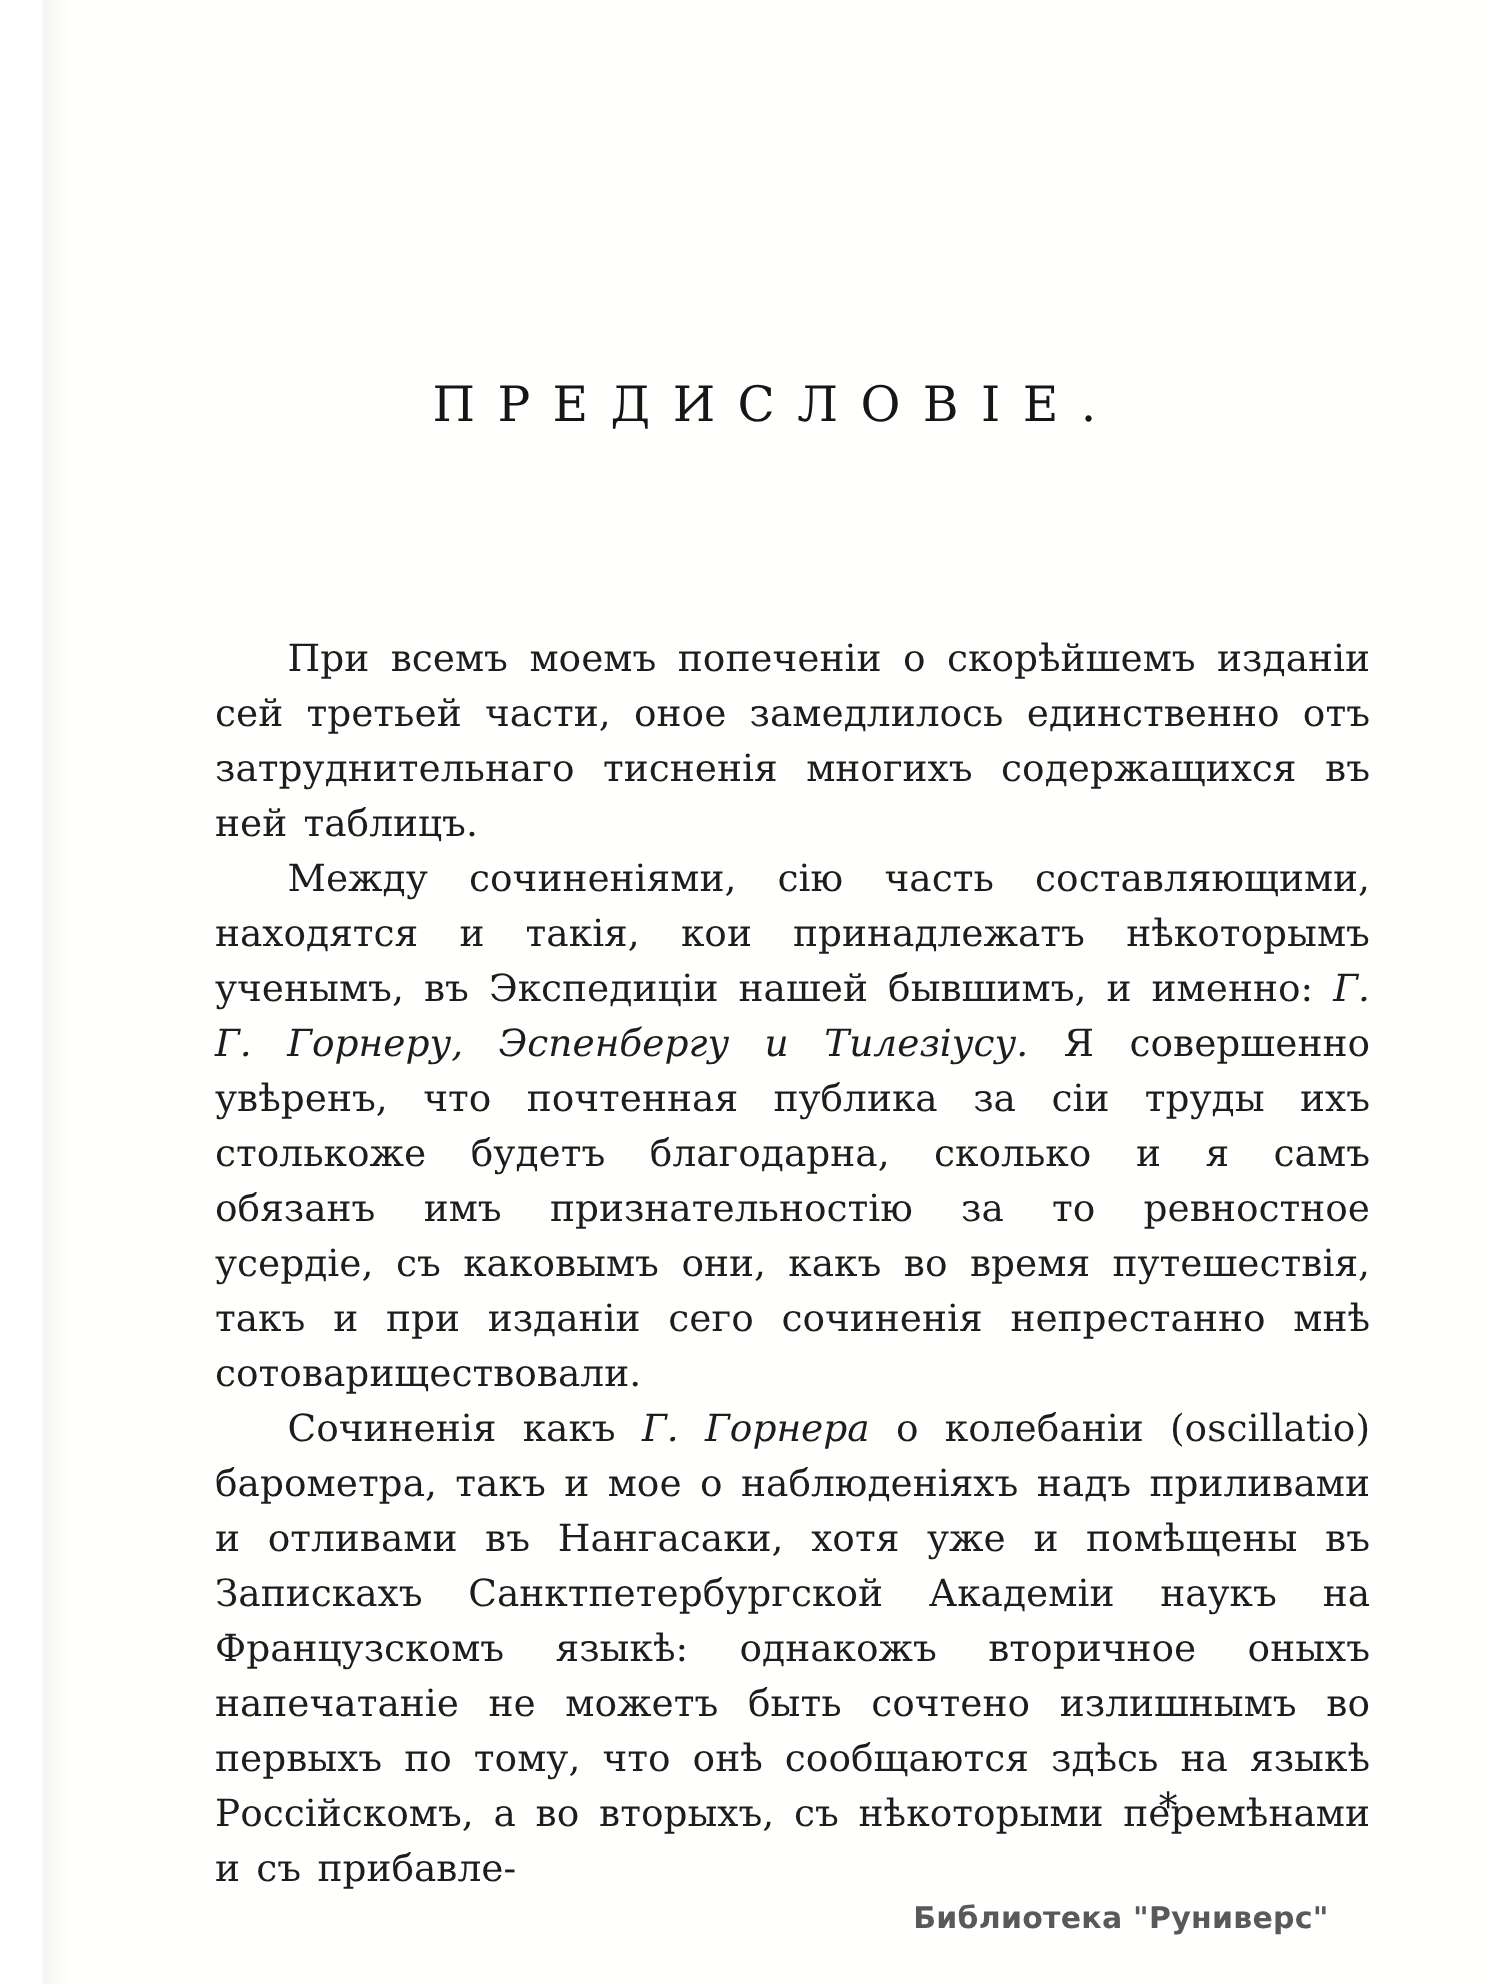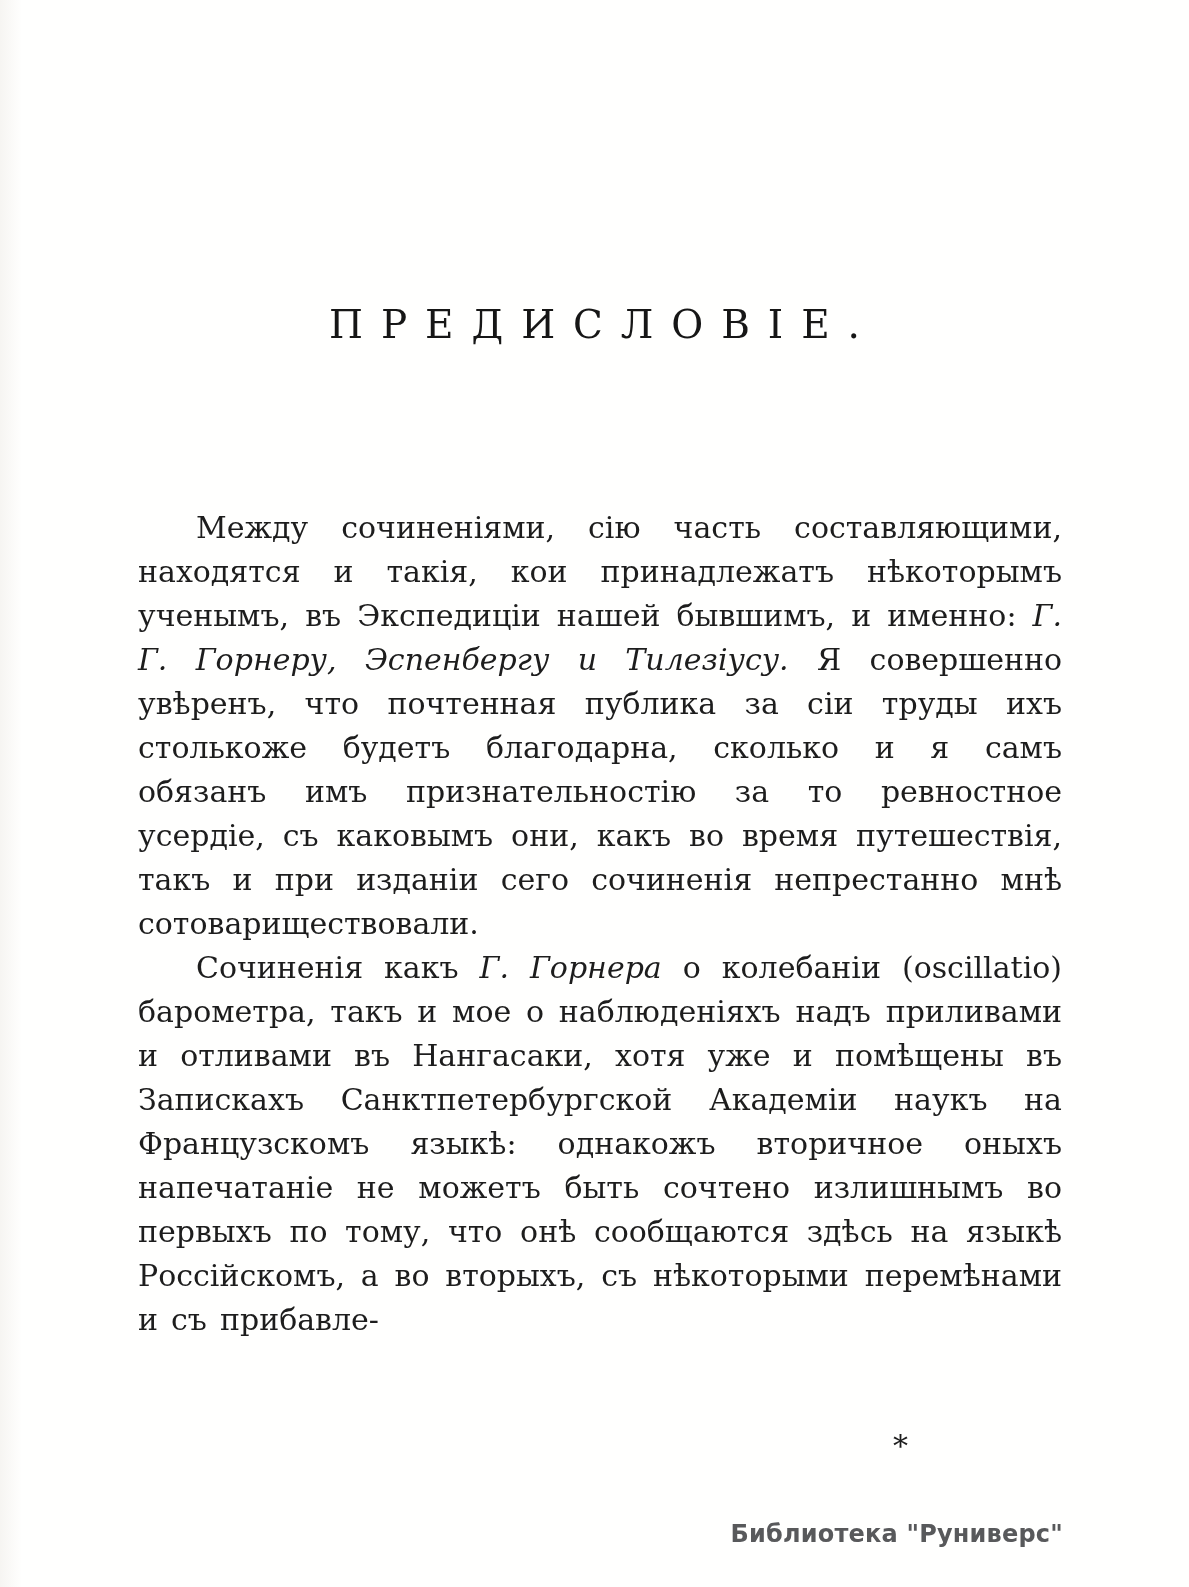--- a/index.html
+++ b/index.html
@@ -12,20 +12,21 @@
     position: relative;
     background: #ffffff;
     overflow: hidden;
   }
   .page {
     position: absolute;
     inset: 0;
     background: linear-gradient(90deg, #f6f5f2 0px, #fffffe 22px, #fffffe 100%);
     color: #1f1f1f;
     font-family: "DejaVu Serif", "Liberation Serif", serif;
+    margin-left: 34px;
   }
   .heading {
     position: absolute;
     top: 302px;
     left: 0;
     width: 100%;
     margin: 0;
     text-align: center;
     font-size: 39px;
     font-weight: 400;
@@ -70,20 +71,21 @@
   }
 </style>
 </head>
 <body>
 
 <div class="page">
 
   <h1 class="heading">ПРЕДИСЛОВІЕ.</h1>
 
   <div class="body-text">
+      <p class="para"><span>При всемъ моемъ попеченіи о скорѣйшемъ изданіи сей третьей части, оное замедлилось единственно отъ затруднительнаго тисненія многихъ содержащихся въ ней таблицъ.</span></p>
       <p class="para"><span>Между сочиненіями, сію часть составляющими, находятся и такія, кои принадлежатъ нѣкоторымъ ученымъ, въ Экспедиціи нашей бывшимъ, и именно: </span><span class="italic">Г. Г. Горнеру, Эспенбергу и Тилезіусу.</span><span> Я совершенно увѣренъ, что почтенная публика за сіи труды ихъ столькоже будетъ благодарна, сколько и я самъ обязанъ имъ признательностію за то ревностное усердіе, съ каковымъ они, какъ во время путешествія, такъ и при изданіи сего сочиненія непрестанно мнѣ сотовариществовали.</span></p>
       <p class="para"><span>Сочиненія какъ </span><span class="italic">Г. Горнера</span><span> о колебаніи (oscillatio) барометра, такъ и мое о наблюденіяхъ надъ приливами и отливами въ Нангасаки, хотя уже и помѣщены въ Запискахъ Санктпетербургской Академіи наукъ на Французскомъ языкѣ: однакожъ вторичное оныхъ напечатаніе не можетъ быть сочтено излишнымъ во первыхъ по тому, что онѣ сообщаются здѣсь на языкѣ Россійскомъ, а во вторыхъ, съ нѣкоторыми перемѣнами и съ прибавле-</span></p>
     </div>
 
   <div class="signature-mark">*</div>
 
   <div class="watermark">Библиотека "Руниверс"</div>
 
 </div>
 

